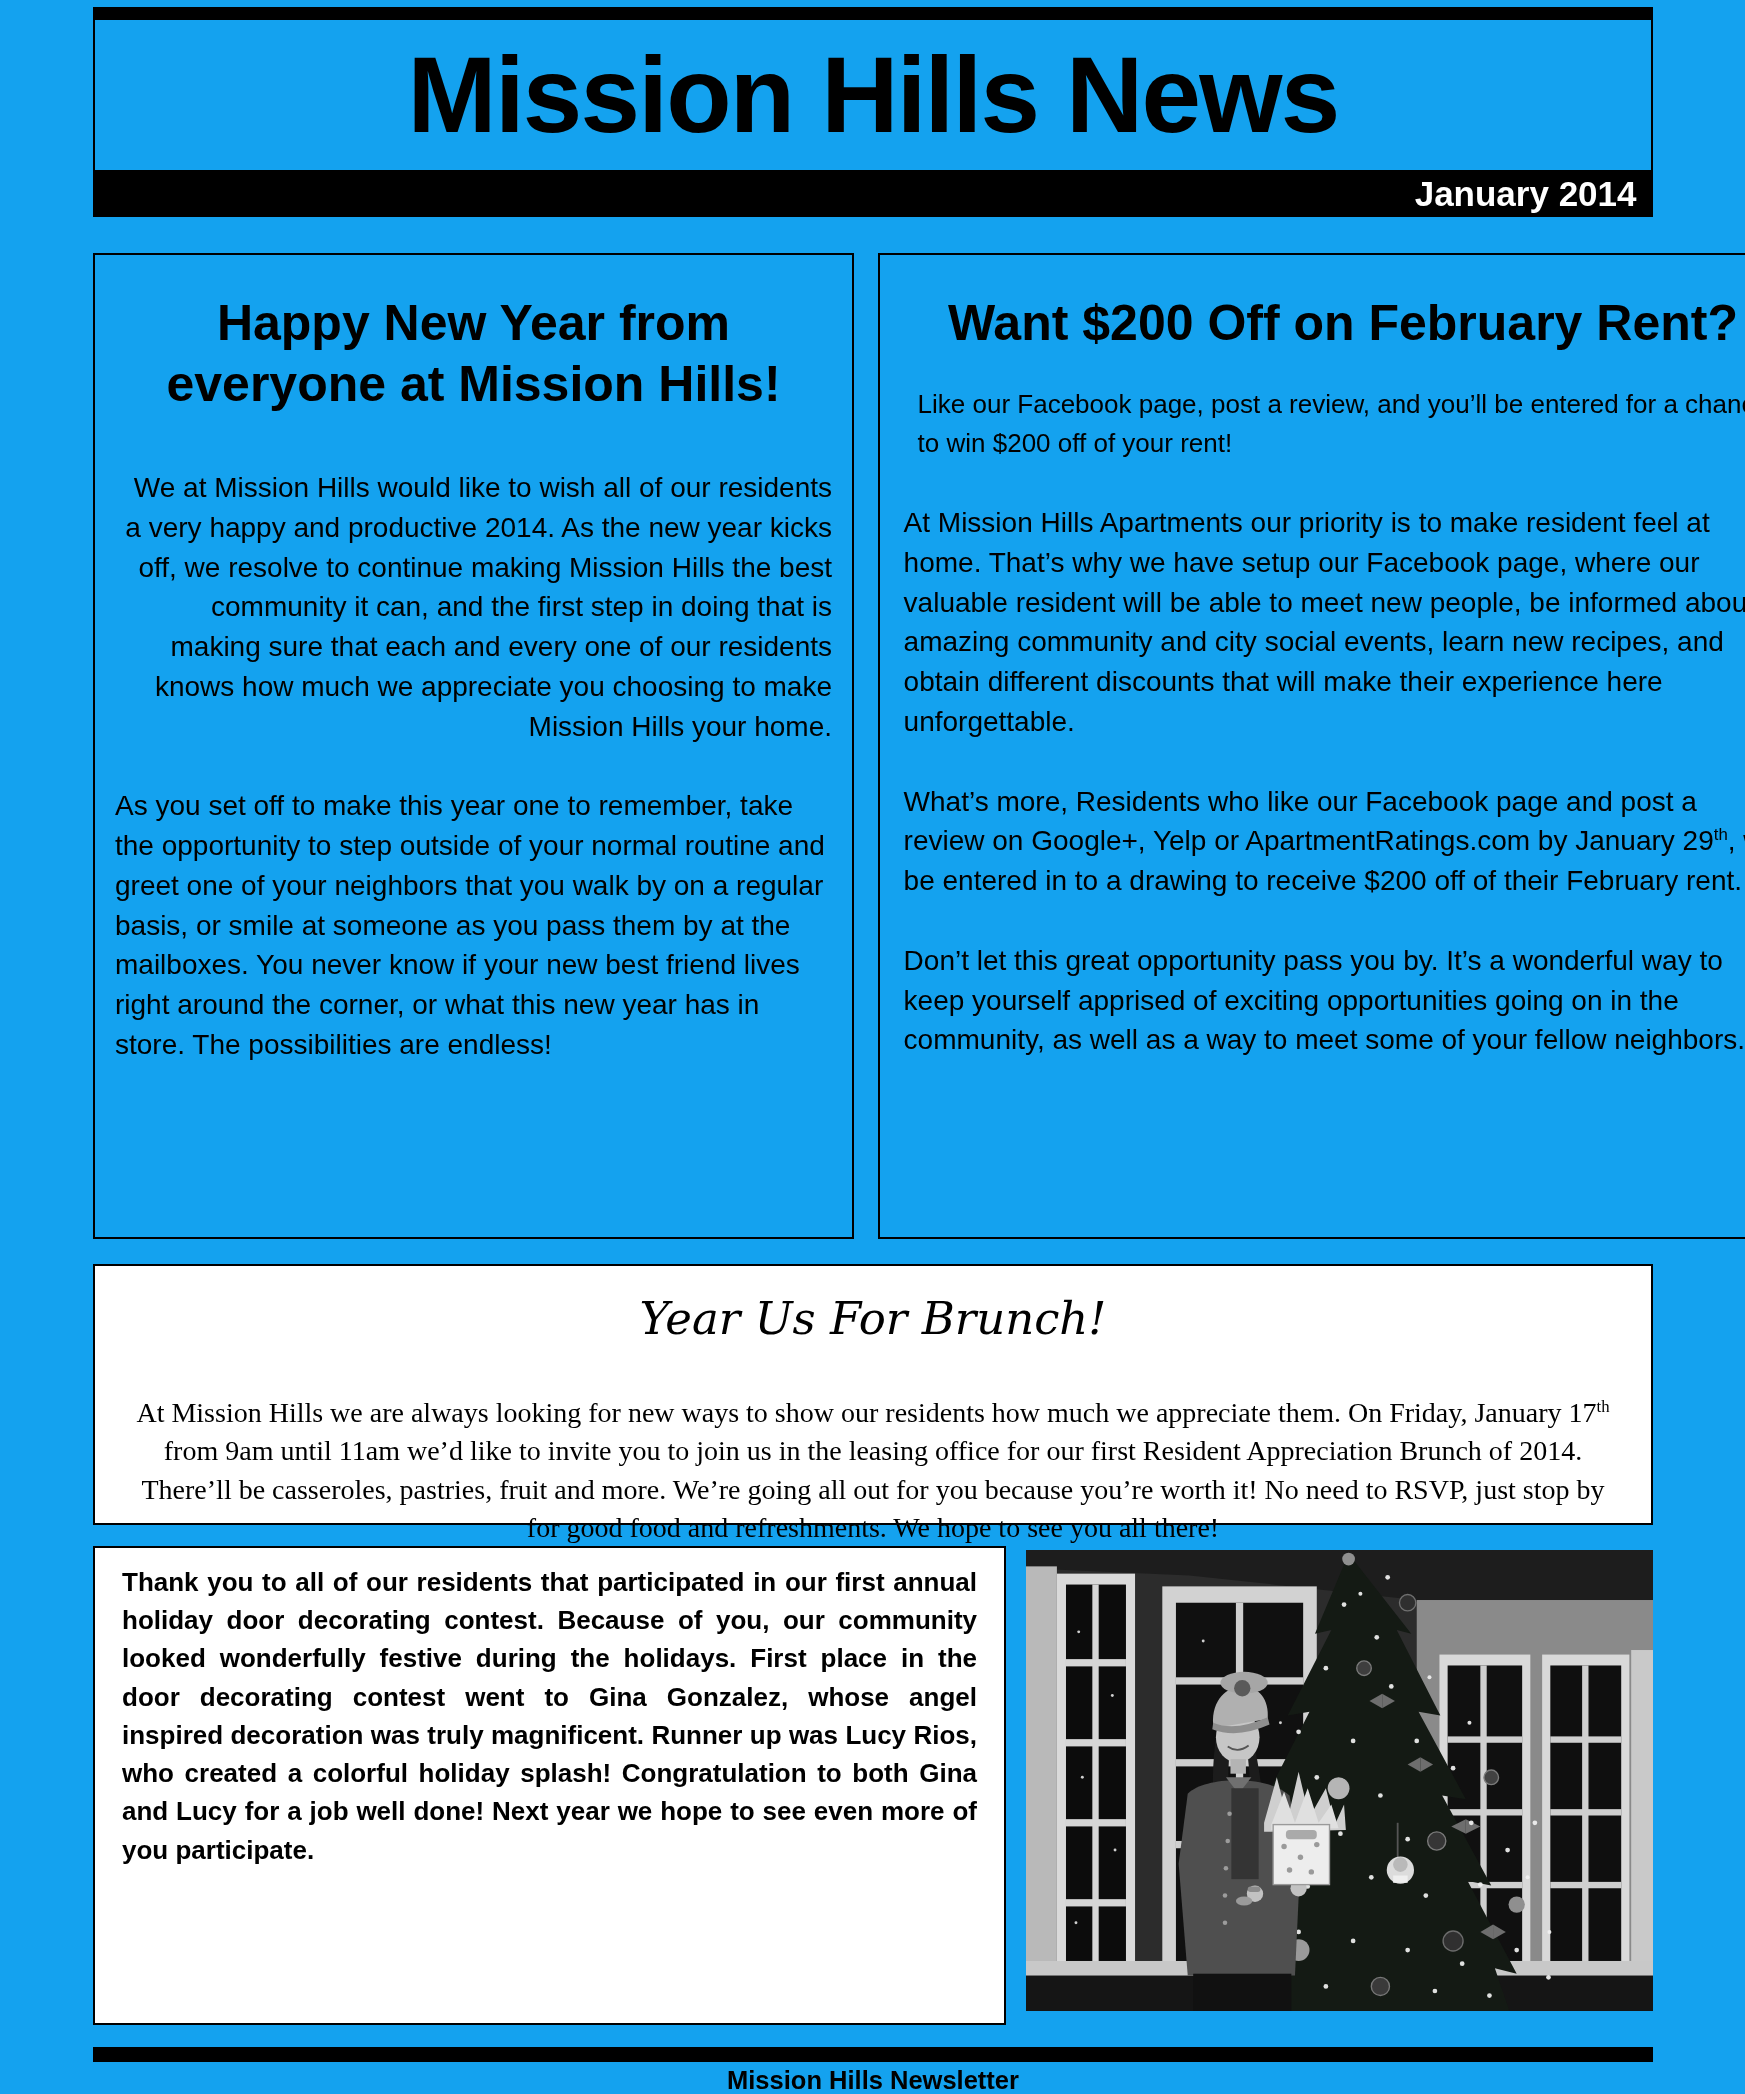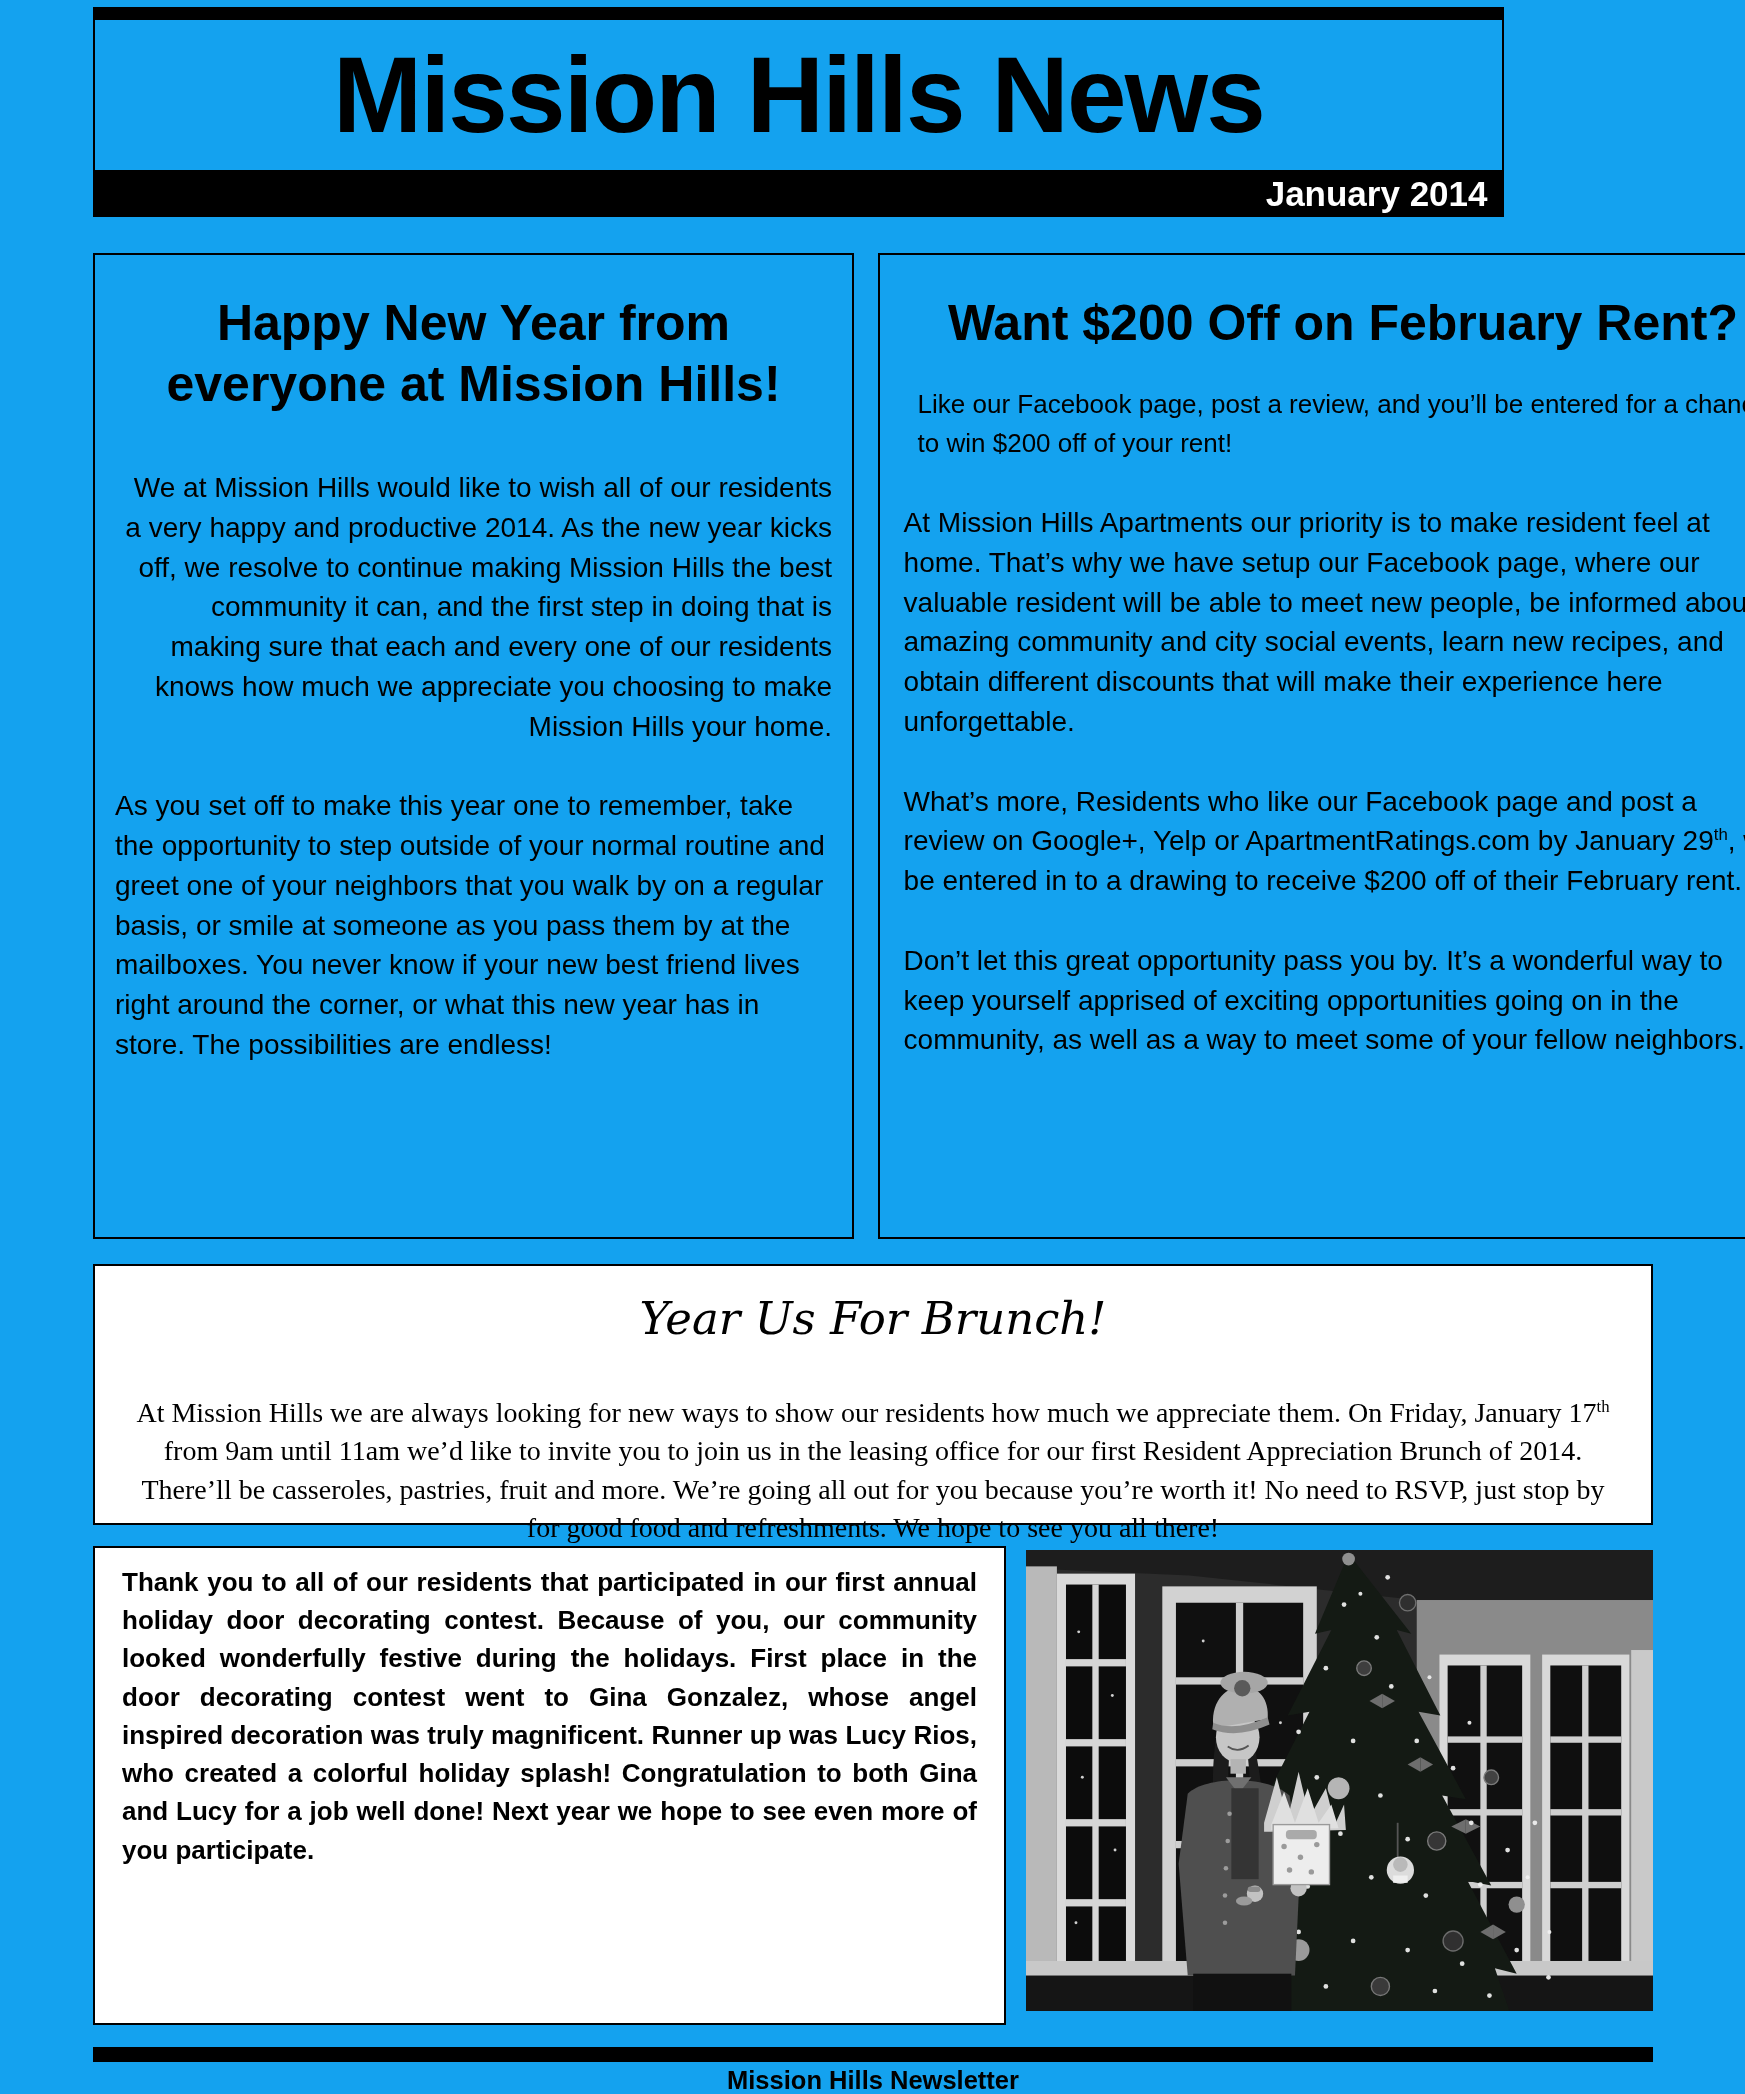--- a/index.html
+++ b/index.html
@@ -4,21 +4,21 @@
 <style>
   html,body{margin:0;padding:0;background:#0e8ed6;}
   .page{
     position:relative;width:1746px;height:2095px;overflow:hidden;
     background:#14A2EF;
     font-family:"Liberation Sans",sans-serif;color:#000;
   }
   .abs{position:absolute;box-sizing:border-box;}
 
   
-  .masthead{left:93px;top:7.3px;width:1411px;height:210px;border-left:2.7px solid #000;border-right:2.7px solid #000;}
+  .masthead{left:93px;top:7.3px;width:1560px;height:210px;border-left:2.7px solid #000;border-right:2.7px solid #000;}
   .masthead-toprule{position:absolute;left:0;top:0;width:100%;height:12.7px;background:#000;}
   .masthead-title{
     position:absolute;left:0;top:12.7px;right:0;bottom:47px;
     display:flex;align-items:center;justify-content:center;
     font-size:107px;font-weight:bold;letter-spacing:-1.8px;white-space:nowrap;
   }
   .datebar{
     position:absolute;left:0;bottom:0;width:100%;height:47px;background:#000;
     display:flex;align-items:center;justify-content:flex-end;padding-right:14.5px;box-sizing:border-box;text-align:right;
   }

